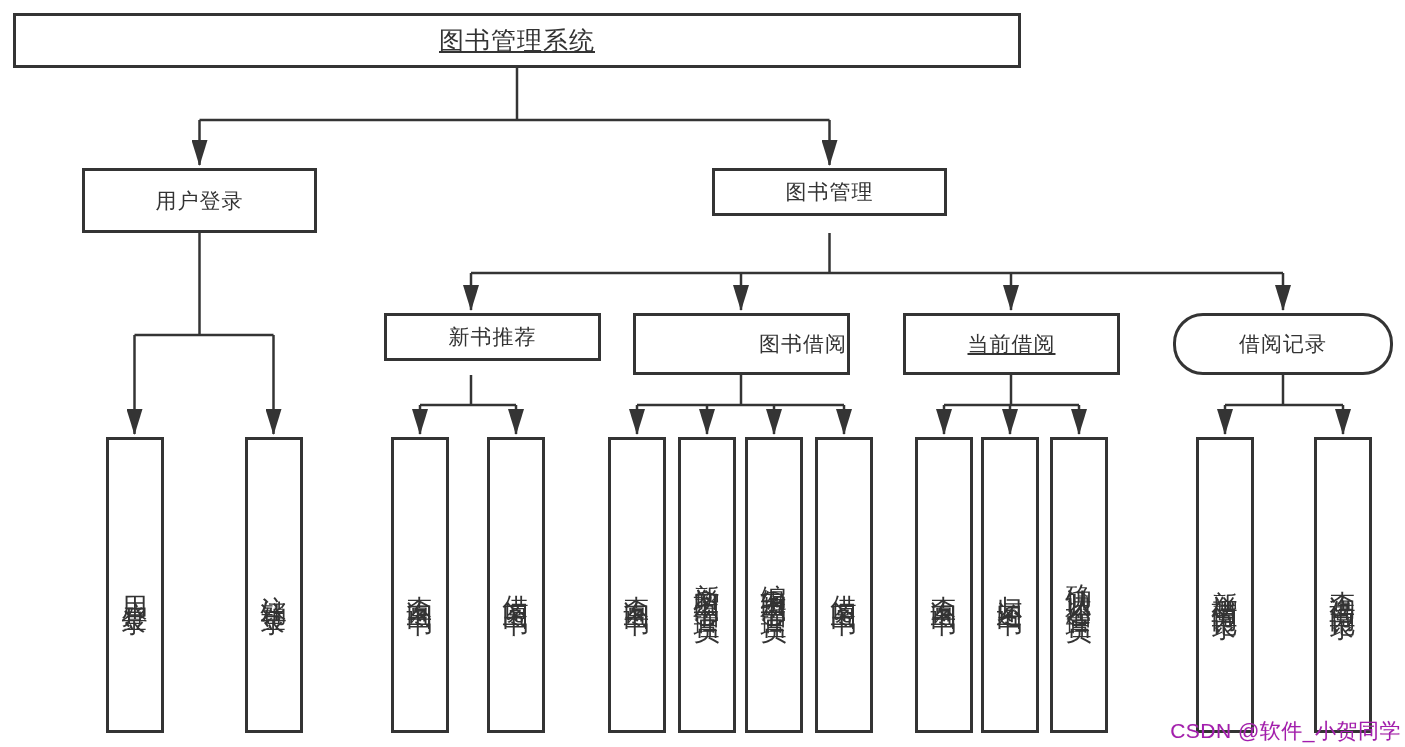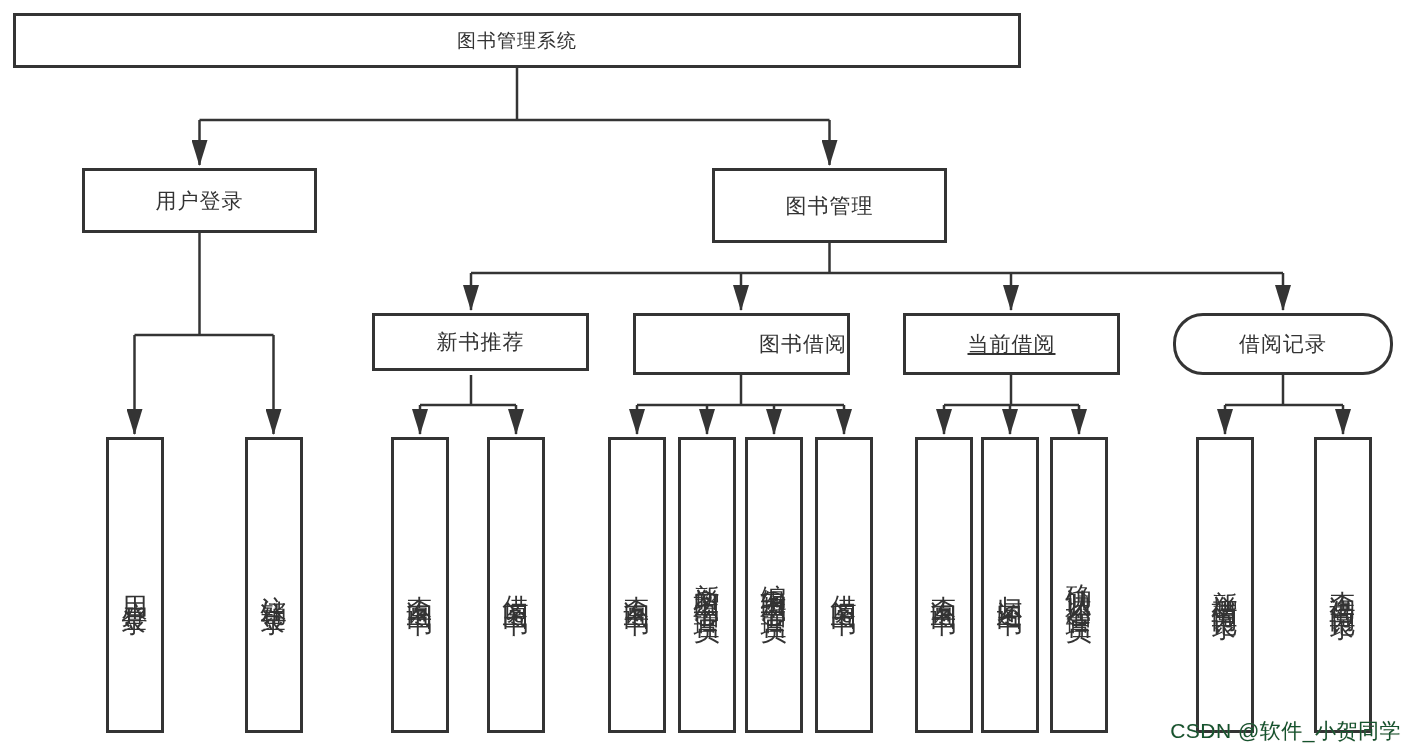--- a/index.html
+++ b/index.html
@@ -7,28 +7,28 @@
     position:relative;width:1405px;height:747px;background:#ffffff;
     font-family:"Liberation Sans","DejaVu Sans",sans-serif;color:#333333;
     overflow:hidden;
   }
   #wires{position:absolute;left:0;top:0;width:1405px;height:747px;z-index:1;}
   .box{
     position:absolute;box-sizing:border-box;border:3px solid #343434;background:#ffffff;
     display:flex;align-items:center;justify-content:center;z-index:2;
   }
   .h-box{font-size:21px;letter-spacing:1px;}
-  .root-box{font-size:19px;letter-spacing:1px;}
+  .root-box{font-size:25px;letter-spacing:1px;text-decoration:underline;}
   .v-box{
     writing-mode:vertical-rl;text-orientation:mixed;
     font-size:26px;letter-spacing:5px;line-height:1;
   }
   .watermark{
     position:absolute;right:4px;bottom:2px;z-index:3;
-    font-size:21px;color:#14532d;letter-spacing:0.5px;white-space:nowrap;
+    font-size:21px;color:#a21caf;letter-spacing:0.5px;white-space:nowrap;
     text-shadow:0 0 1px rgba(200,160,160,0.45);
     margin-top:23px;
   }
 </style>
 </head>
 <body>
 
 <div id="stage">
 
   <svg id="wires" viewBox="0 0 1405 747" xmlns="http://www.w3.org/2000/svg">
@@ -81,25 +81,25 @@
     </g>
   </svg>
 
   <div class="box root-box" style="left:13px;top:13px;width:1008px;height:55px;">
     <span>图书管理系统</span>
   </div>
 
   <div class="box h-box" style="left:82px;top:168px;width:235px;height:65px;">
     <span>用户登录</span>
   </div>
-  <div class="box h-box" style="left:712px;top:168px;width:235px;height:75px;align-items:center;">
+  <div class="box h-box" style="left:712px;top:168px;width:235px;height:48px;align-items:center;">
     <span>图书管理</span>
   </div>
 
-  <div class="box h-box" style="left:372px;top:313px;width:217px;height:58px;">
+  <div class="box h-box" style="left:384px;top:313px;width:217px;height:48px;">
     <span>新书推荐</span>
   </div>
   <div class="box h-box" style="left:633px;top:313px;width:217px;height:62px;justify-content:flex-end;">
     <span>图书借阅</span>
   </div>
   <div class="box h-box" style="left:903px;top:313px;width:217px;height:62px;text-decoration:underline;">
     <span>当前借阅</span>
   </div>
   <div class="box h-box" style="left:1173px;top:313px;width:220px;height:62px;border-radius:30px;">
     <span>借阅记录</span>

